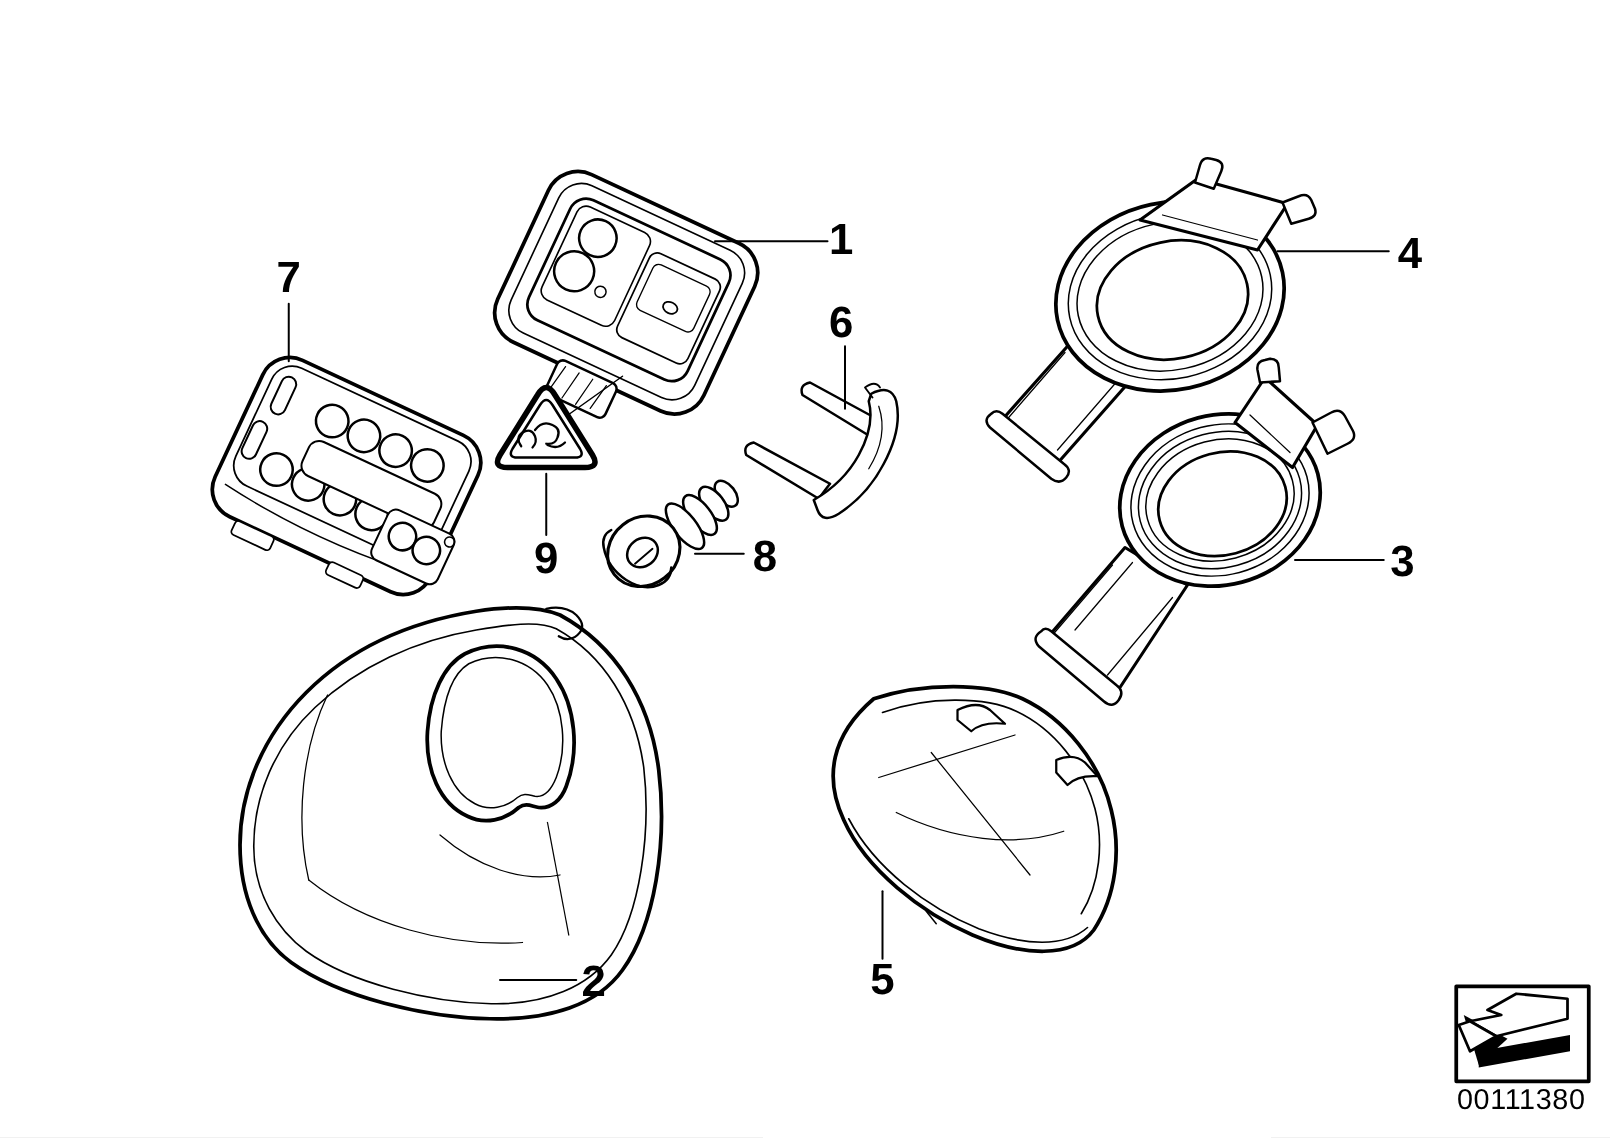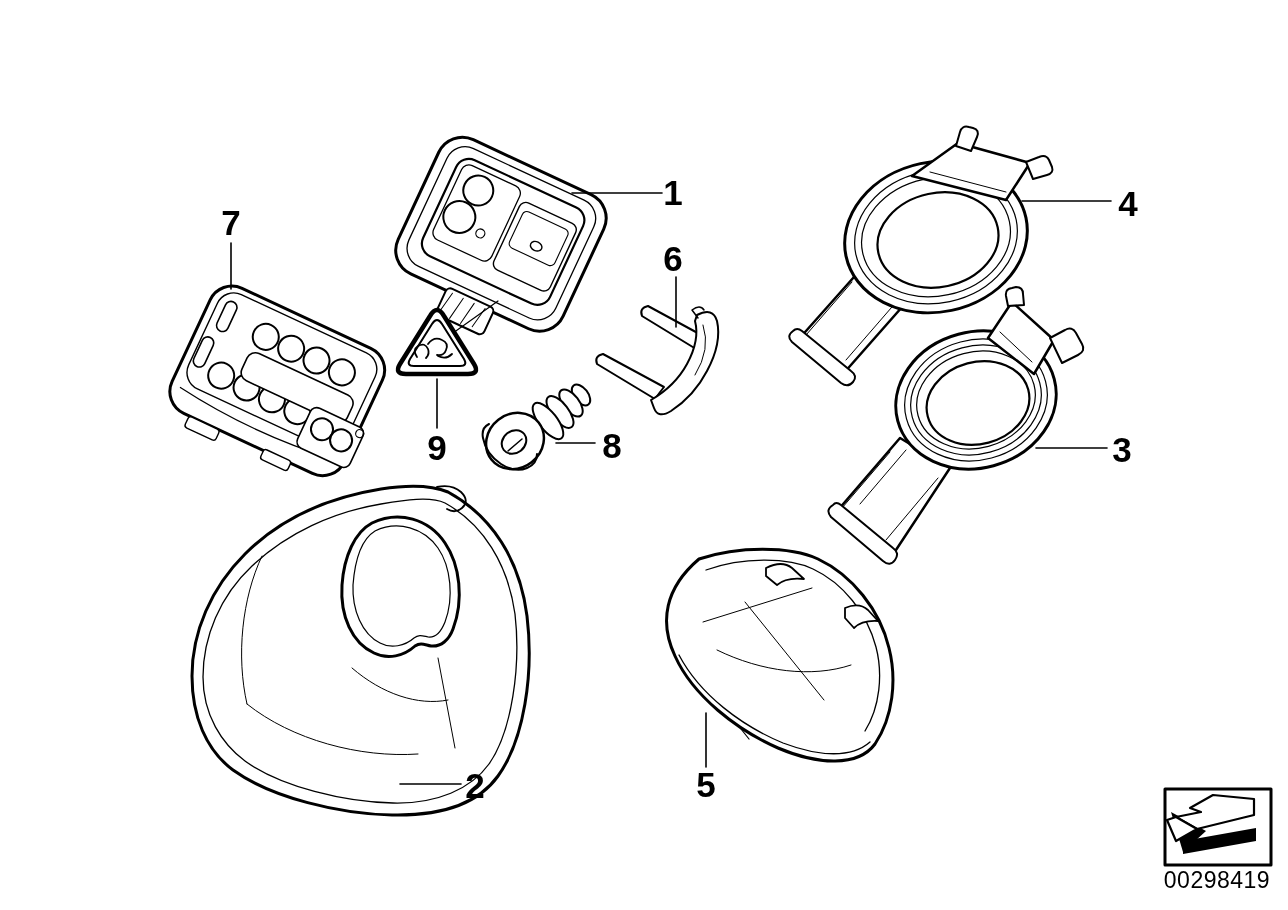--- a/index.html
+++ b/index.html
@@ -193,15 +193,15 @@
   <div class="callout" style="left:673px;top:192px">1</div>
   <div class="callout" style="left:475px;top:785px">2</div>
   <div class="callout" style="left:1122px;top:449px">3</div>
   <div class="callout" style="left:1128px;top:203px">4</div>
   <div class="callout" style="left:706px;top:784px">5</div>
   <div class="callout" style="left:673px;top:258px">6</div>
   <div class="callout" style="left:231px;top:222px">7</div>
   <div class="callout" style="left:612px;top:445px">8</div>
   <div class="callout" style="left:437px;top:447px">9</div>
 
-  <div class="doc-number" style="left:1217px;top:880px">00298419</div>
+  <div class="doc-number" style="left:1217px;top:880px">00111380</div>
 
 </div>
 
 </body></html>

